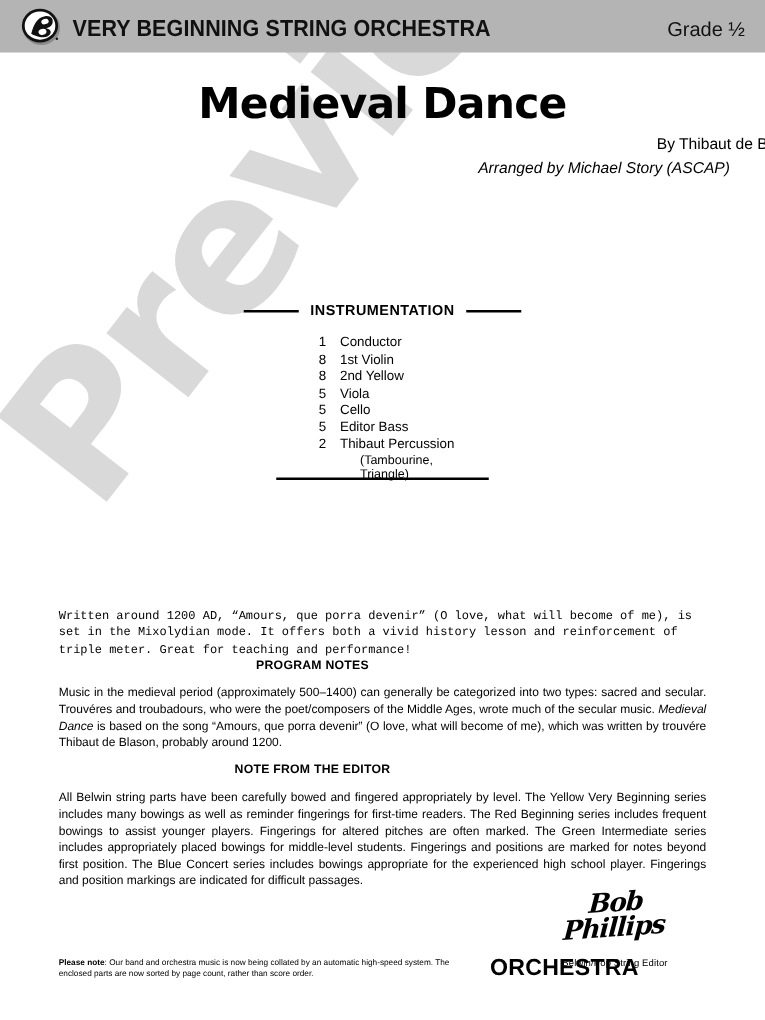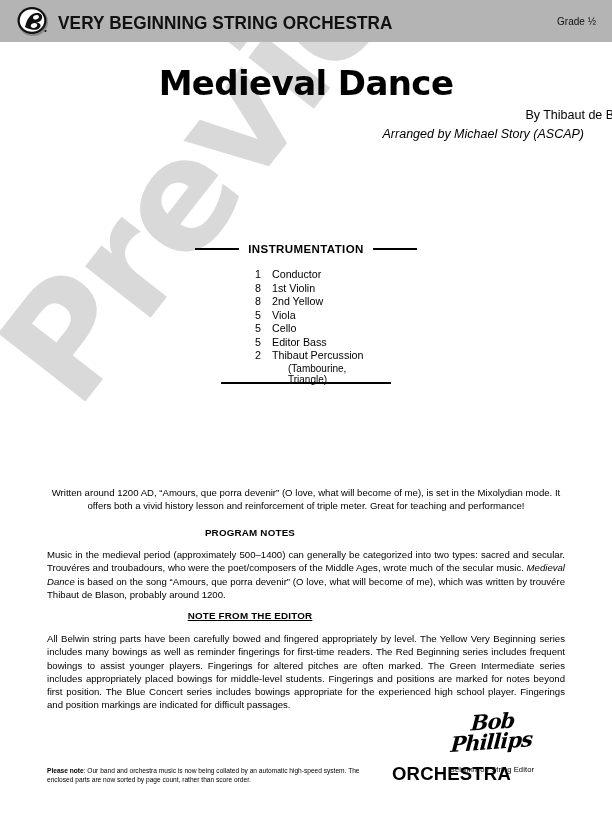--- a/index.html
+++ b/index.html
@@ -68,21 +68,21 @@
     transform: scaleX(0.93);
     transform-origin: left center;
     color: #111;
     z-index: 4;
     white-space: nowrap;
   }
   .header-grade {
     position: absolute;
     right: 16px;
     top: 16px;
-    font-size: 10px;
+    font-size: 16px;
     color: #111;
     z-index: 4;
   }
 
   
   .content {
     position: relative;
     z-index: 2;
   }
   .song-title {
@@ -176,21 +176,21 @@
 
   
   .body-block {
     position: absolute;
     left: 47px;
     width: 518px;
     font-size: 9.6px;
     line-height: 13.3px;
     text-align: justify;
   }
-  .body-block.no-just { text-align: center; }
+  .body-block.no-just { text-align: left; font-family: Liberation Mono, monospace; }
   .section-head {
     position: absolute;
     left: 0;
     width: 500px;
     text-align: center;
     font-weight: 700;
     font-size: 9.8px;
     letter-spacing: 0.2px;
   }
   .ital { font-style: italic; }
@@ -333,21 +333,21 @@
       </div>
     </div>
 
     <div class="instr-bottom-rule"></div>
 
     <div class="body-block no-just" style="top:486px;">Written around 1200 AD, “Amours, que porra devenir” (O love, what will become of me), is set in the Mixolydian mode. It offers both a vivid history lesson and reinforcement of triple meter. Great for teaching and performance!</div>
 
     <div class="section-head" style="top:527px;">PROGRAM NOTES</div>
     <div class="body-block" style="top:548px;"><span>Music in the medieval period (approximately 500–1400) can generally be categorized into two types: sacred and secular. Trouvéres and troubadours, who were the poet/composers of the Middle Ages, wrote much of the secular music. </span><span class="ital">Medieval Dance</span><span> is based on the song “Amours, que porra devenir” (O love, what will become of me), which was written by trouvére Thibaut de Blason, probably around 1200.</span></div>
 
-    <div class="section-head" style="top:610px;text-decoration:underline;">NOTE FROM THE EDITOR</div>
+    <div class="section-head" style="top:610px;">NOTE FROM THE EDITOR</div>
     <div class="body-block" style="top:632px;">All Belwin string parts have been carefully bowed and fingered appropriately by level. The Yellow Very Beginning series includes many bowings as well as reminder fingerings for first-time readers. The Red Beginning series includes frequent bowings to assist younger players. Fingerings for altered pitches are often marked. The Green Intermediate series includes appropriately placed bowings for middle-level students. Fingerings and positions are marked for notes beyond first position. The Blue Concert series includes bowings appropriate for the experienced high school player. Fingerings and position markings are indicated for difficult passages.</div>
 
     <div class="signature">
       <div class="sig-mark">Bob Phillips</div>
       <div class="sig-caption">Belwin/Pop String Editor</div>
     </div>
 
     <div class="footer-note"><b>Please note</b><span>: Our band and orchestra music is now being collated by an automatic high-speed system. The enclosed parts are now sorted by page count, rather than score order.</span></div>
 
     <div class="footer-logo">

